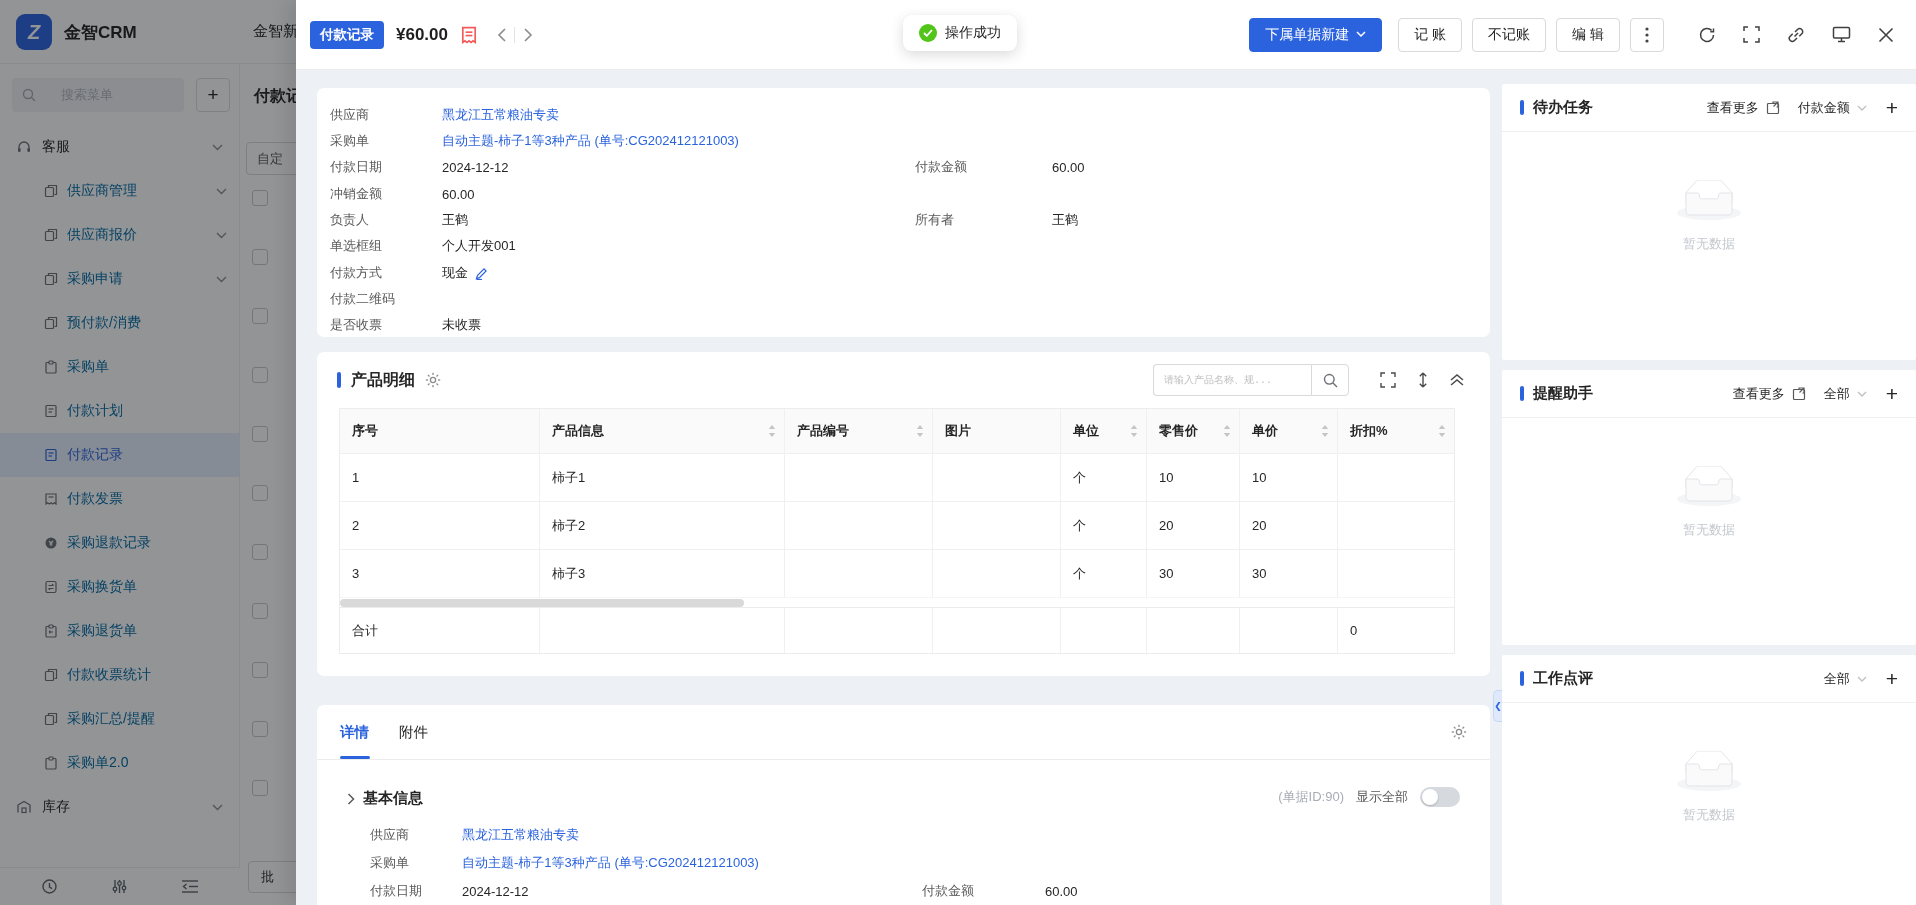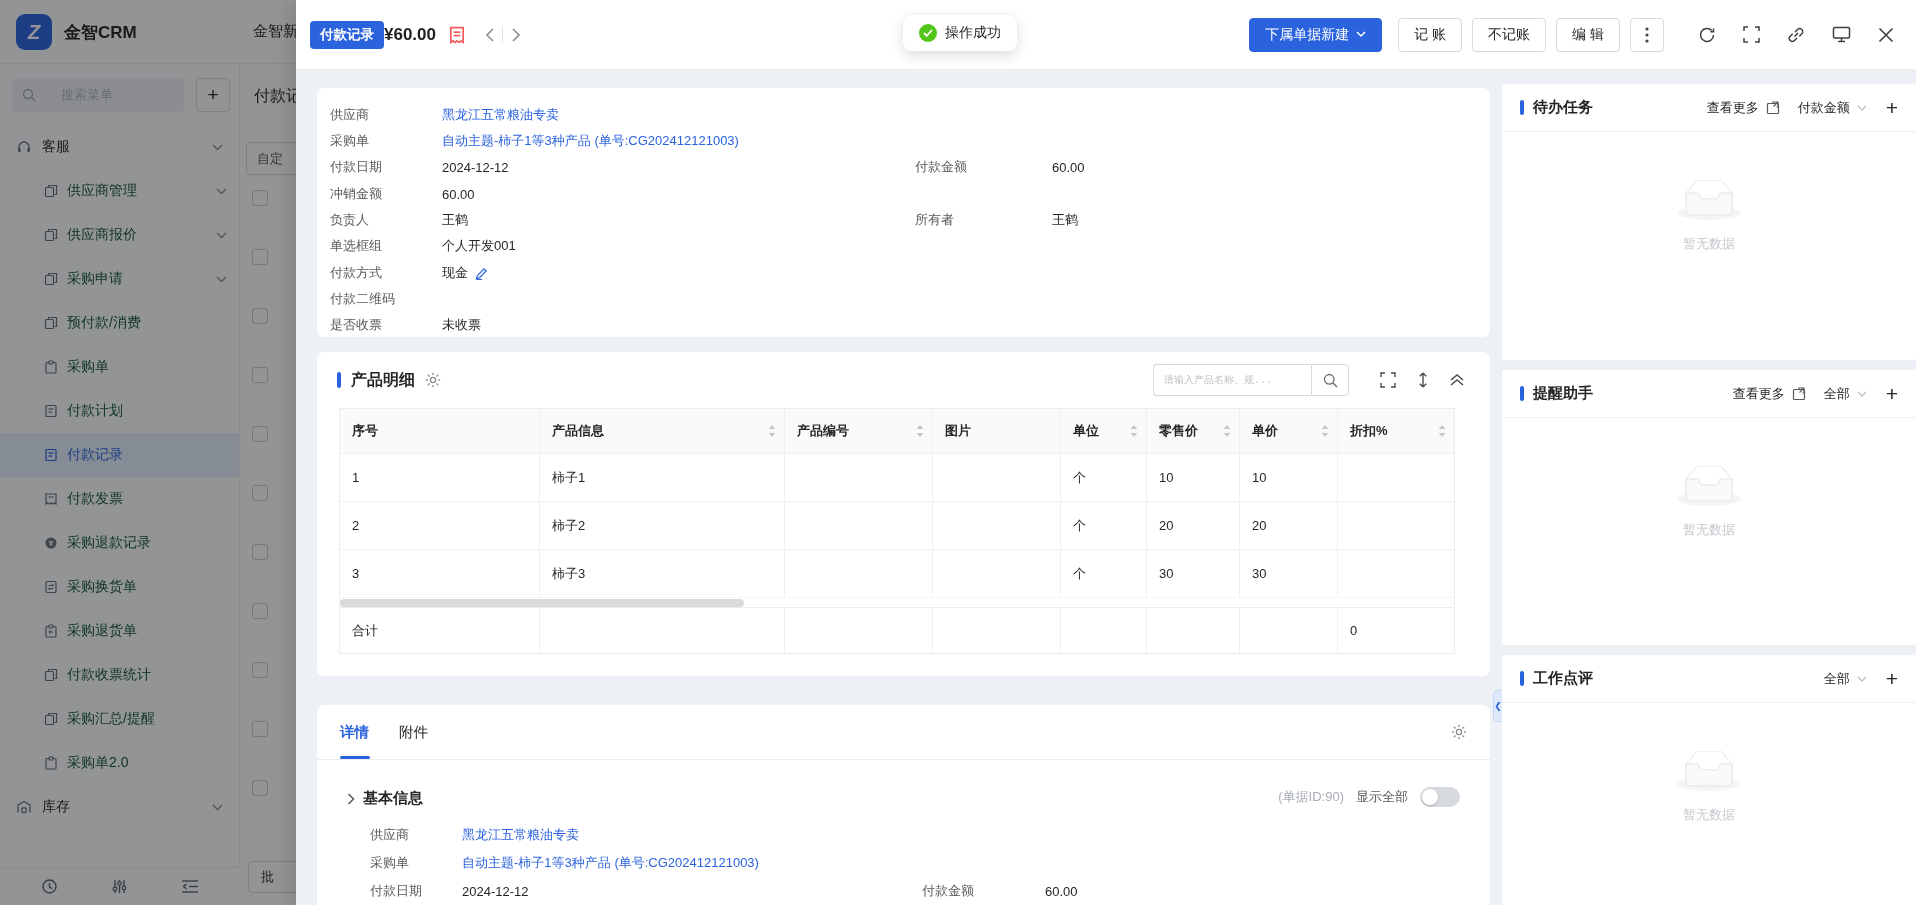--- a/index.html
+++ b/index.html
@@ -16,41 +16,41 @@
   .u-logotext{position:absolute;left:64px;top:21px;font-size:17px;font-weight:700;color:#1f1f1f}
   .u-titlefrag{position:absolute;left:253px;top:22px;font-size:15px;color:#1f1f1f;white-space:nowrap}
   .u-sidebar{position:absolute;left:0;top:64px;width:240px;bottom:0;background:#fff;border-right:1px solid #ededed}
   .u-search{position:absolute;left:12px;top:14px;width:172px;height:34px;background:#f2f3f5;border-radius:4px;
     display:flex;align-items:center;padding:0 10px;gap:25px;color:#b4b7bc;font-size:13px}
   .u-addbtn{position:absolute;left:196px;top:14px;width:34px;height:34px;border:1px solid #dcdcdc;border-radius:4px;
     display:flex;align-items:center;justify-content:center;font-size:19px;color:#262626;background:#fff}
   .menu{position:absolute;left:0;top:61px;right:0}
   .mi{height:44px;display:flex;align-items:center;padding:0 16px;gap:10px;font-size:14px;color:#262626}
   .mi .chev{margin-left:auto}
-  .smi{height:44px;display:flex;align-items:center;padding:0 12px 0 44px;gap:9px;font-size:14px;color:#14532d}
+  .smi{height:44px;display:flex;align-items:center;padding:0 12px 0 44px;gap:9px;font-size:14px;color:#0369a1}
   .smi .chev{margin-left:auto}
   .smi.active{background:#e9f0fd;color:#2b63de}
   .u-bottom{position:absolute;left:0;bottom:0;width:240px;height:38px;border-top:1px solid #ededed;background:#fff;
     display:flex;align-items:center;justify-content:space-around;padding:0 14px}
   .u-list{position:absolute;left:240px;top:64px;width:56px;bottom:0;background:#fff}
-  .u-listtitle{position:absolute;left:14px;top:22px;font-size:16px;font-weight:400;white-space:nowrap}
+  .u-listtitle{position:absolute;left:14px;top:22px;font-size:16px;font-weight:700;white-space:nowrap}
   .u-filterbtn{position:absolute;left:6px;top:78px;width:58px;height:33px;border:1px solid #d9d9d9;border-radius:4px;
     font-size:13px;color:#595959;display:flex;align-items:center;padding-left:10px;background:#fff;white-space:nowrap;overflow:hidden}
   .u-cb{position:absolute;left:12px;width:16px;height:16px;border:1px solid #c9c9c9;border-radius:3px;background:#fff}
   .u-batch{position:absolute;left:8px;bottom:12px;width:52px;height:32px;border:1px solid #d9d9d9;border-radius:4px;
     display:flex;align-items:center;padding-left:12px;font-size:13px;color:#262626;background:#fff;overflow:hidden;white-space:nowrap}
   .dim{position:absolute;left:0;top:0;width:296px;height:905px;background:rgba(13,17,23,.45);z-index:5}
 
   
   .modal{position:absolute;left:296px;top:0;right:0;height:905px;background:#edf0f4;z-index:10;box-shadow:-8px 0 18px rgba(0,0,0,.10)}
   .m-topbar{position:absolute;left:0;top:0;right:0;height:70px;background:#fff;border-bottom:1px solid #ececec;
     display:flex;align-items:center;padding:0 22px 0 14px}
   .badge{height:28px;background:#2b63de;color:#fff;font-size:13.5px;font-weight:600;border-radius:4px;
     display:inline-flex;align-items:center;padding:0 10px}
-  .amount{font-size:17px;font-weight:700;color:#1f1f1f;}
+  .amount{font-size:17px;font-weight:700;color:#1f1f1f;margin-left:12px}
   .navchev{width:26px;height:26px;display:flex;align-items:center;justify-content:center}
   .vdiv{width:1px;height:16px;background:#e3e3e3}
   .m-right{margin-left:auto;display:flex;align-items:center;gap:10px}
   .btn{height:34px;border:1px solid #d9d9d9;border-radius:4px;background:#fff;font-size:14px;color:#262626;
     display:inline-flex;align-items:center;justify-content:center;padding:0 15px;white-space:nowrap}
   .btn-primary{background:#2b63de;border:1px solid #2b63de;color:#fff;gap:7px;margin-right:6px}
   .btn-sq{width:34px;padding:0}
   .tb-icons{display:flex;align-items:center;gap:27px;margin-left:24px}
 
   .m-body{position:absolute;left:0;top:70px;right:0;bottom:0;overflow:hidden}

